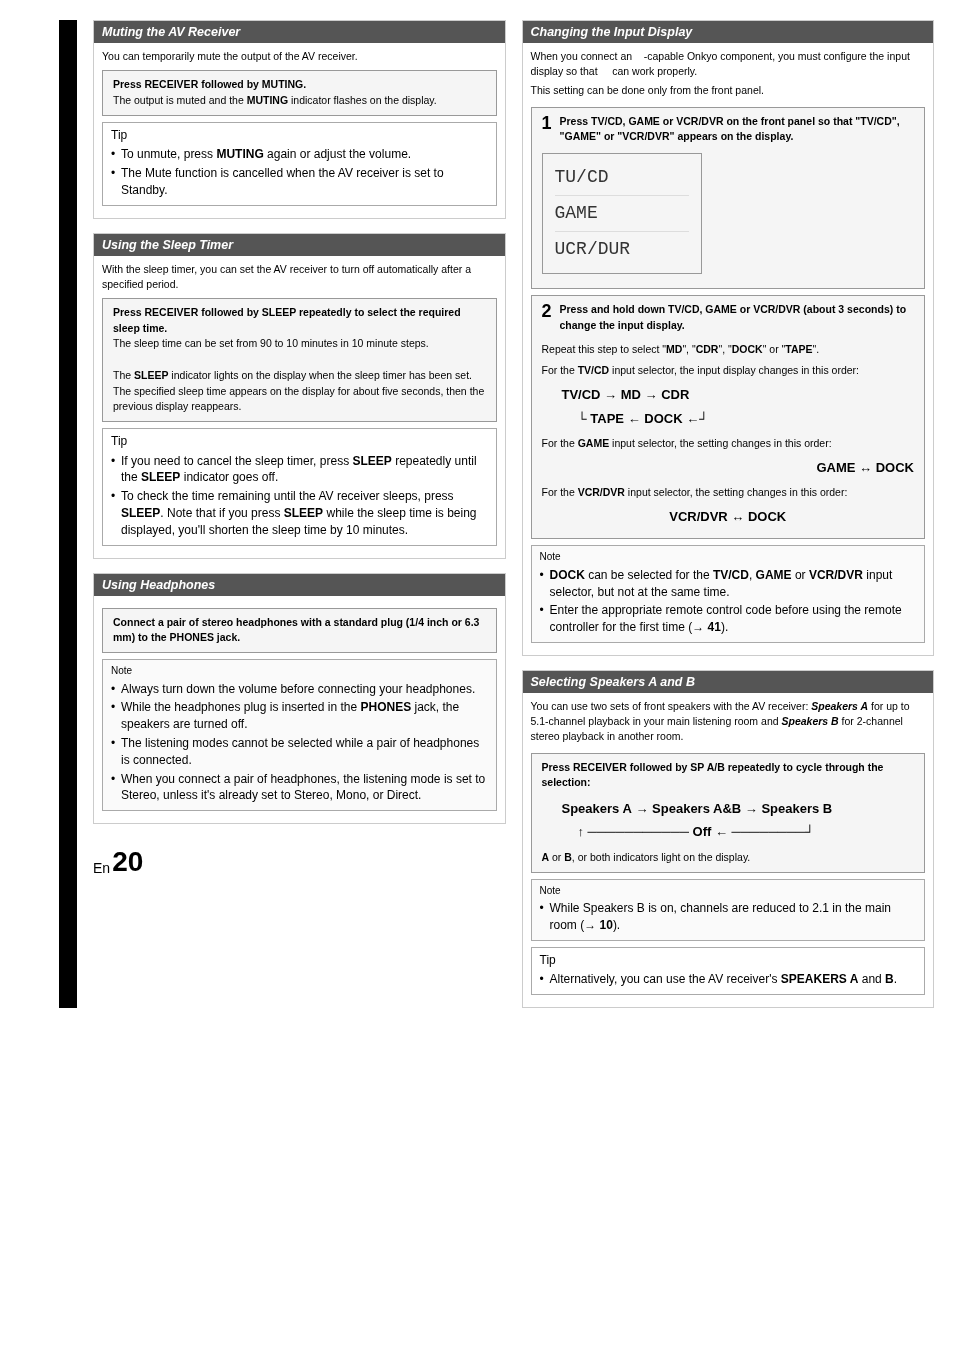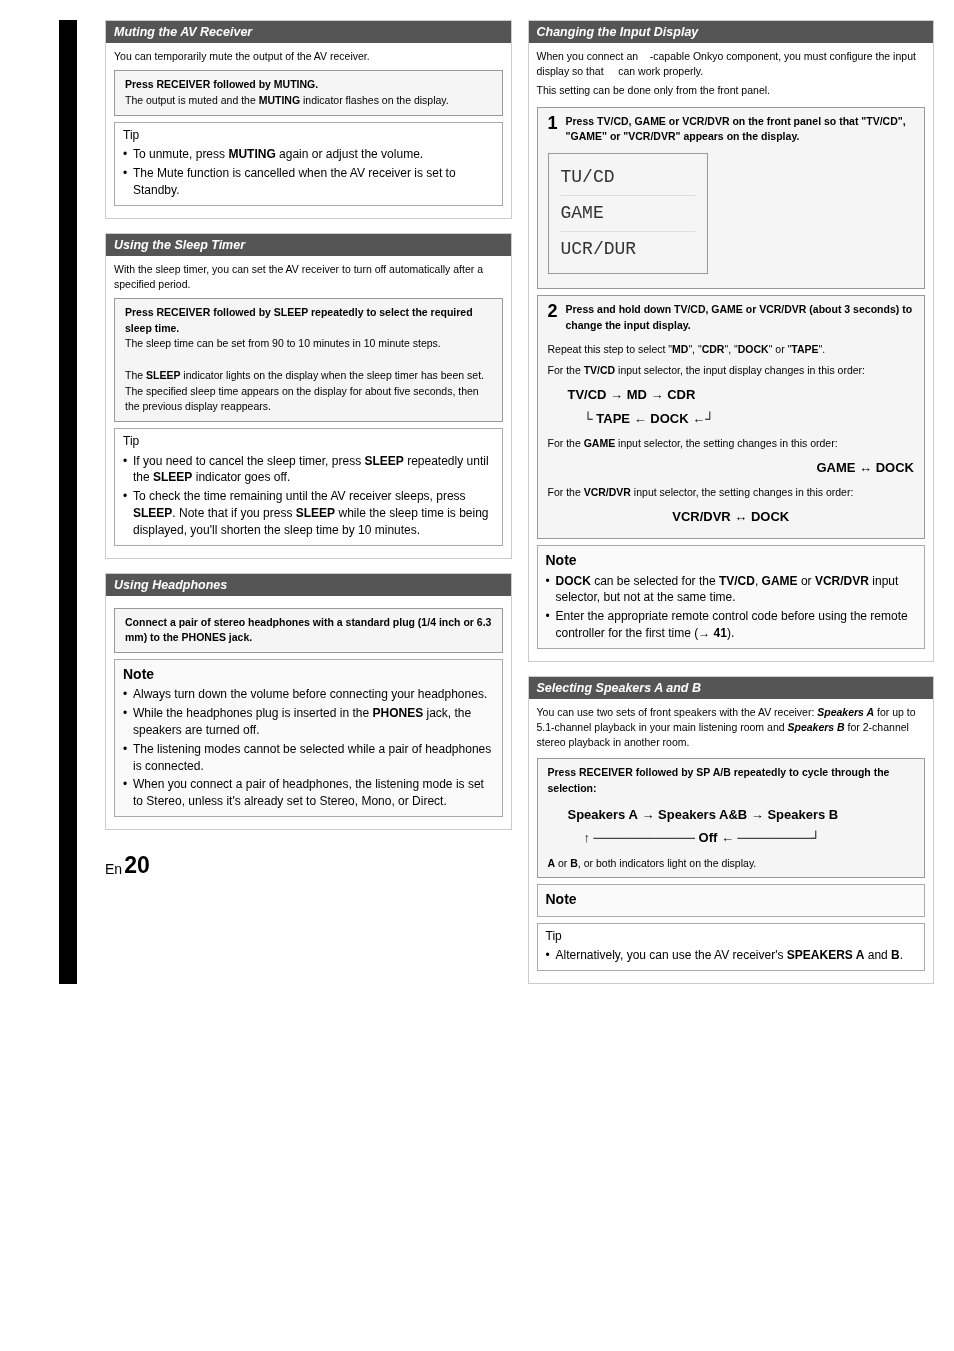--- a/index.html
+++ b/index.html
@@ -7,21 +7,21 @@
       font-family: Arial, Helvetica, sans-serif;
       font-size: 11px;
       background: #fff;
       color: #000;
       width: 954px;
       min-height: 1351px;
       padding: 20px;
     }
     .page {
       display: flex;
-      gap: 28px;
+      gap: 16px;
       width: 100%;
       padding-left: 39px;
     }
     .left-sidebar {
       width: 18px;
       background: #000;
       min-height: 600px;
       flex-shrink: 0;
     }
     .content {
@@ -80,22 +80,22 @@
     }
     .note-box {
       border: 1px solid #aaa;
       padding: 4px 8px;
       margin: 6px 0;
       font-size: 10px;
       line-height: 1.45;
       background: #fafafa;
     }
     .note-label {
-      font-weight: bold;
-      font-size: 14px;
+      font-weight: normal;
+      font-size: 10px;
       margin-bottom: 2px;
     }
     .bullet-list {
       list-style: none;
       padding: 0;
       margin: 0;
     }
     .bullet-list li {
       padding-left: 10px;
       position: relative;
@@ -142,21 +142,21 @@
     .page-footer {
       display: flex;
       align-items: flex-end;
       margin-top: 10px;
     }
     .page-num-label {
       font-size: 14px;
       margin-right: 2px;
     }
     .page-num {
-      font-size: 23px;
+      font-size: 28px;
       font-weight: bold;
       line-height: 1;
     }
     .step-row {
       display: flex;
       align-items: flex-start;
       margin-bottom: 8px;
     }
     .step-num-circle {
       font-size: 18px;
@@ -302,20 +302,23 @@
             <b>Press <b>RECEIVER</b> followed by <b>SP A/B</b> repeatedly to cycle through the selection:</b>
             <div class="flow-diagram" style="margin-top:6px;">
               <span class="flow-line"><b>Speakers A</b> → <b>Speakers A&amp;B</b> → <b>Speakers B</b></span>
               <span class="flow-line indented-flow">↑ ─────────── <b>Off</b> ← ────────┘</span>
             </div>
             <p style="margin-top:6px;"><b>A</b> or <b>B</b>, or both indicators light on the display.</p>
           </div>
 
           <div class="note-box">
             <div class="note-label">Note</div>
+            <ul class="bullet-list">
+              <li>While Speakers B is on, channels are reduced to 2.1 in the main room (→ <b>10</b>).</li>
+            </ul>
           </div>
 
           <div class="tip-box">
             <div class="tip-label">Tip</div>
             <ul class="bullet-list">
               <li>Alternatively, you can use the AV receiver's <b>SPEAKERS A</b> and <b>B</b>.</li>
             </ul>
           </div>
         </div>
       </div>

